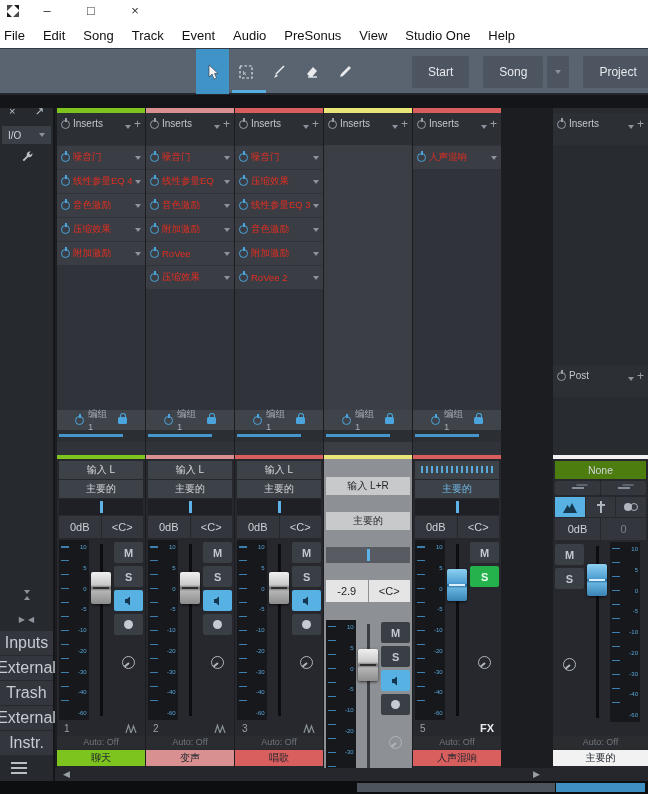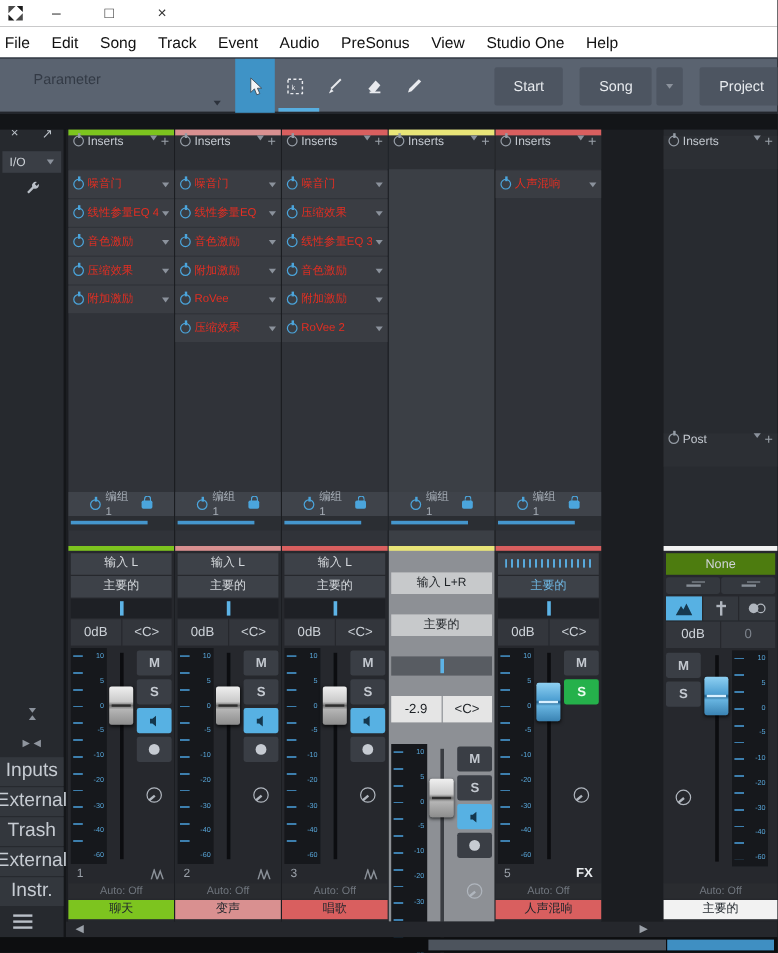--- a/index.html
+++ b/index.html
@@ -74,22 +74,22 @@
 
   
   .mixer-top { position:absolute; left:0; top:95px; width:100%; height:13px; background:#131518; }
   .channels { position:absolute; left:57px; top:108px; display:flex; gap:1px; height:660px; }
   .channel { width:88px; height:660px; background:#303339; display:flex; flex-direction:column; }
   .channel.sel { background:#3b3f45; }
   .master { position:absolute; left:553px; top:108px; width:95px; height:660px; background:#282b30;
             display:flex; flex-direction:column; }
 
   .cstrip { height:5px; flex:none; }
-  .ins-header { height:28px; background:#2c2f34; margin-top:0; display:flex; align-items:flex-start;
-                padding:0 4px; gap:3px; flex:none; }
+  .ins-header { height:28px; background:#2c2f34; margin-top:0; display:flex; align-items:flex-end;
+                padding:16px 4px; gap:3px; flex:none; }
   .ins-title { color:#c3c8cf; font-size:10px; flex:1; }
   .plus { color:#9aa0a8; font-size:12px; line-height:10px; }
   .slots { flex:none; }
   .slot { height:23px; margin-top:1px; background:#3a3d43; display:flex; align-items:center;
           padding:0 4px; gap:3px; }
   .slot-label { color:#e42e22; font-size:9.5px; flex:1; white-space:nowrap; overflow:hidden; }
   .spacer { flex:1; }
   .send-row { height:20px; background:#3f434a; display:flex; align-items:center; padding:0 18px;
               gap:4px; flex:none; }
   .send-label { color:#a6adb6; font-size:9.5px; flex:1; }
@@ -194,24 +194,20 @@
     <span class="menu-item">Track</span>
     <span class="menu-item">Event</span>
     <span class="menu-item">Audio</span>
     <span class="menu-item">PreSonus</span>
     <span class="menu-item">View</span>
     <span class="menu-item">Studio One</span>
     <span class="menu-item">Help</span>
   </div>
 
   <div class="toolbar">
-    <div class="param-box">
-      <span class="param-label">Parameter</span>
-      <span class="tri dark param-dd"></span>
-    </div>
     <div class="tools">
       <div class="tool active">
         <svg width="14" height="16" viewBox="0 0 14 16">
             <path d="M3 1v12l3-3 2 5 2.5-1-2-4.5H12z" fill="#f2f4f6" stroke="#30343a" stroke-width="0.6"></path>
           </svg>
       </div>
       <div class="tool">
         <svg width="16" height="16" viewBox="0 0 16 16">
             <rect x="2" y="2" width="12" height="12" fill="none" stroke="#e8eaee" stroke-width="1.2" stroke-dasharray="2.5 2"></rect>
             <text x="5" y="11" font-size="6" fill="#e8eaee">k</text>

